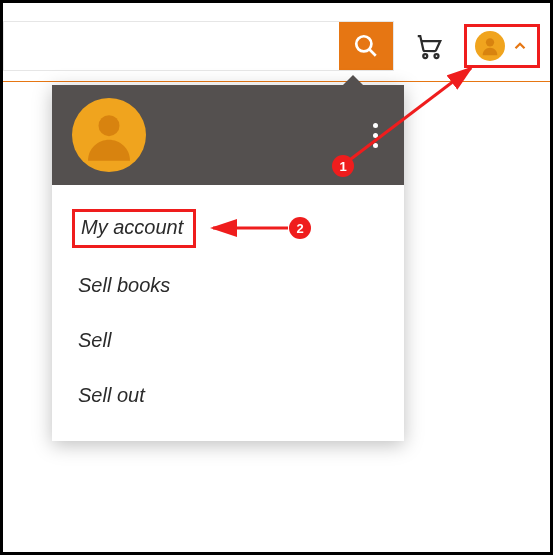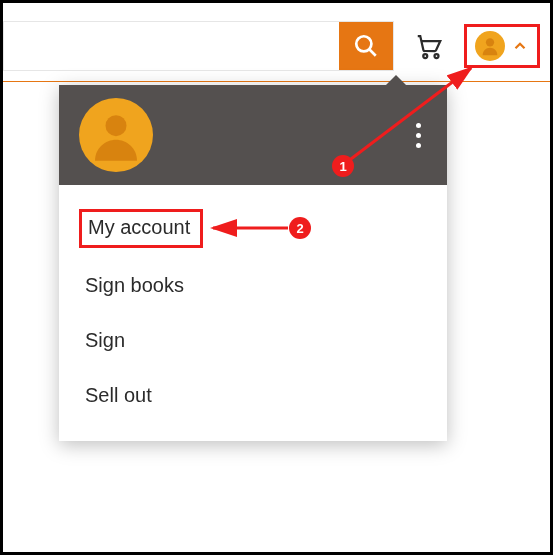--- a/index.html
+++ b/index.html
@@ -71,24 +71,25 @@
     }
     .rule {
       position: absolute;
       top: 78px; left: 0; right: 0;
       height: 1px;
       background: #e67613;
     }
     .dropdown {
       position: absolute;
       top: 82px;
-      left: 56px;
-      width: 388px;
+      left: 49px;
+      width: 352px;
       background: #fff;
       box-shadow: 0 4px 18px rgba(0,0,0,0.25);
+      font-style: italic;
     }
     .dd-caret {
       position: absolute;
       top: -10px;
       right: 40px;
       width: 0; height: 0;
       border-left: 11px solid transparent;
       border-right: 11px solid transparent;
       border-bottom: 11px solid #54504f;
     }
@@ -189,24 +190,24 @@
       <span></span>
       <span></span>
       <span></span>
     </div>
   </div>
   <div class="dd-list">
     <div class="dd-item highlighted">
       <span class="hl-box">My account</span>
     </div>
     <div class="dd-item">
-      <span>Sign books</span>
+      <span>Sell books</span>
     </div>
     <div class="dd-item">
-      <span>Sign</span>
+      <span>Sell</span>
     </div>
     <div class="dd-item">
       <span>Sell out</span>
     </div>
   </div>
 </div>
 
 <svg style="position:absolute; top:0; left:0; pointer-events:none;" width="553" height="555">
   <defs>
     <marker id="ah1" markerWidth="10" markerHeight="10" refX="8" refY="3" orient="auto">

